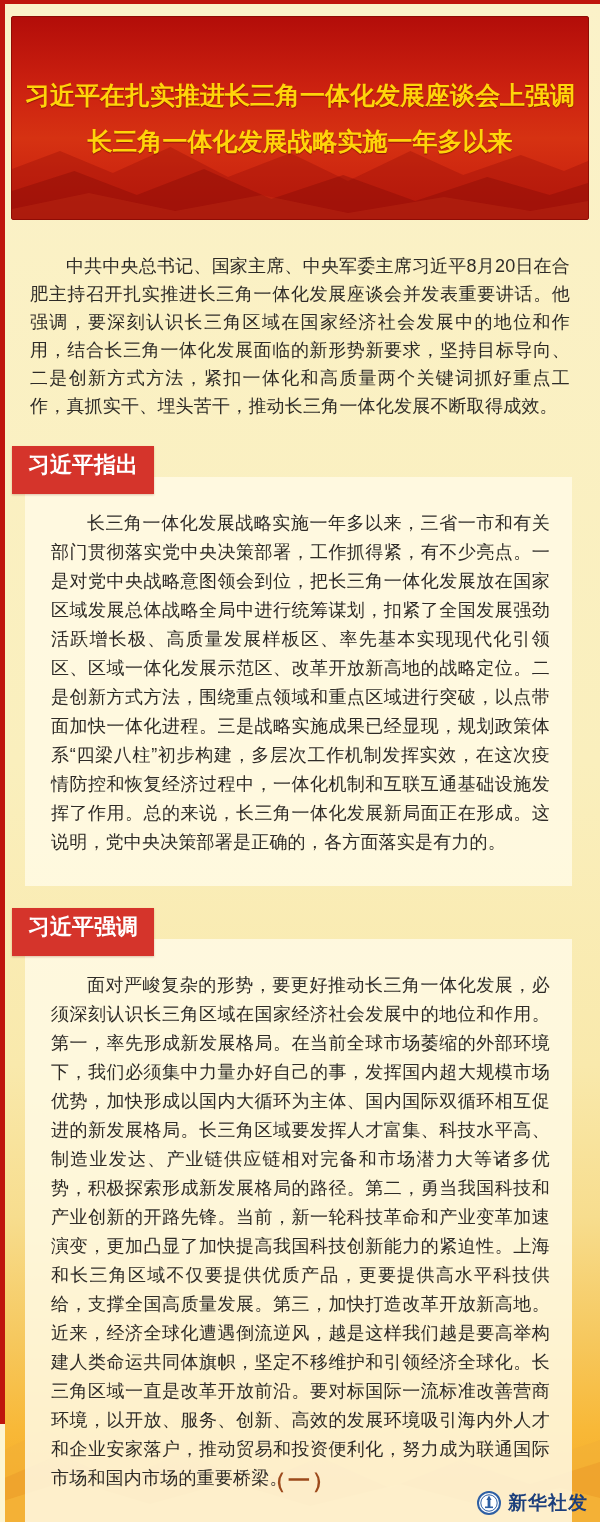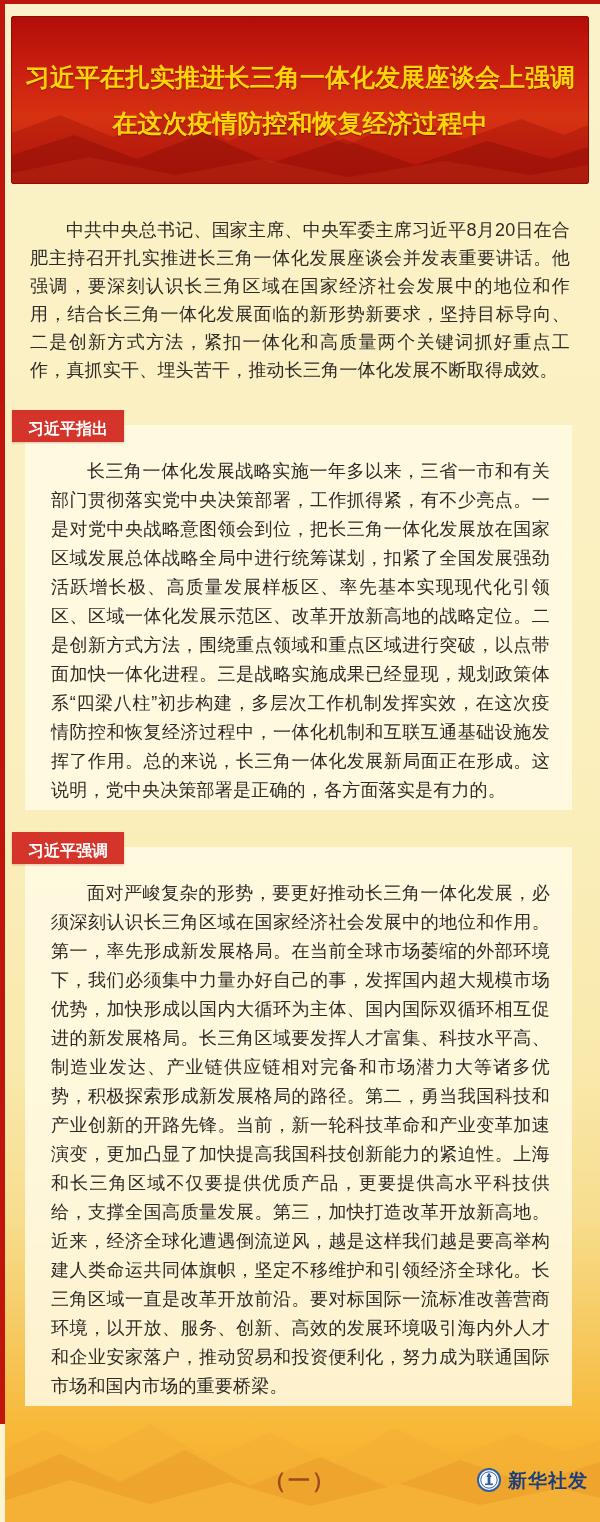--- a/index.html
+++ b/index.html
@@ -6,72 +6,72 @@
   body{
     width:600px;height:1522px;position:relative;overflow:hidden;
     font-family:"Liberation Sans",sans-serif;
     background:linear-gradient(180deg,#fbf2c9 0%,#faefbd 50%,#f9e9ac 70%,#f7dd8e 80%,#f6c85e 88%,#f8b837 94%,#f4a922 100%);
   }
   .top-strip{position:absolute;top:0;left:0;width:600px;height:4px;background:var(--c-frame,#c2170e);z-index:6;}
   .left-strip{position:absolute;top:0;left:0;width:5px;height:1424px;background:var(--c-frame,#b5130d);z-index:6;}
   .left-strip-pale{position:absolute;top:1424px;left:0;width:5px;height:98px;background:#fdf5d2;z-index:6;}
 
   .banner{
-    position:relative;margin:16px 11px 0 11px;height:168px;
+    position:relative;margin:16px 11px 0 11px;height:204px;
     background:linear-gradient(180deg,#b30d09 0%,#cc2110 35%,#d63212 60%,#c41a0d 100%);
     border:1px solid #8e0c05;box-sizing:border-box;border-radius:2px;
     display:flex;flex-direction:column;align-items:center;justify-content:center;
     gap:17px;z-index:2;overflow:hidden;
   }
   .banner-mountains{position:absolute;left:0;bottom:0;width:100%;height:90px;}
   .banner-line{position:relative;color:var(--c-title,#ffd40a);font-weight:bold;font-size:25px;
     letter-spacing:0;line-height:1.15;white-space:nowrap;z-index:2;
     text-shadow:0 1px 1px rgba(90,5,2,.55);}
 
   .intro{margin:32px 30px 0 30px;font-size:18px;line-height:28px;color:#2e2b27;
     text-align:justify;text-indent:2em;letter-spacing:.2px;}
 
   .section{position:relative;}
   .badge{
     position:relative;display:inline-block;margin-left:12px;z-index:3;
-    background:var(--c-badge,#d5342b);color:#ffffff;font-weight:bold;font-size:16px;
-    height:32px;line-height:38px;padding:0 16px;box-shadow:0 1px 2px rgba(120,20,10,.25);
+    background:var(--c-badge,#d5342b);color:#ffffff;font-weight:bold;font-size:22px;
+    height:48px;line-height:38px;padding:0 16px;box-shadow:0 1px 2px rgba(120,20,10,.25);
   }
   .sec1 .badge{margin-top:26px;}
   .sec2 .badge{margin-top:22px;text-align:right;}
   .panel{
     position:relative;margin:-17px 28px 0 25px;z-index:1;
     background:rgba(255,250,229,.85);
-    padding:32px 22px 5px 26px;
+    padding:32px 22px 29px 26px;
   }
   .panel p{margin:0;font-size:18px;line-height:29px;color:#2e2b27;
     text-align:justify;text-indent:2em;letter-spacing:.2px;}
 
   .footer-mountains{position:absolute;left:0;bottom:0;width:600px;height:120px;z-index:0;}
   .page-number{position:absolute;bottom:26px;left:0;width:600px;text-align:center;
     font-size:22px;font-weight:bold;color:var(--c-pagenum,#9c4a1c);z-index:4;letter-spacing:2px;}
-  .credit{position:absolute;right:12px;bottom:28px;display:flex;align-items:flex-start;gap:7px;z-index:4;}
+  .credit{position:absolute;right:12px;bottom:6px;display:flex;align-items:center;gap:7px;z-index:4;}
   .credit-label{font-size:19px;color:var(--c-credit,#1c3f7c);font-weight:bold;letter-spacing:1px;}
   .logo{width:24px;height:24px;display:block;}
 </style>
 </head>
 <body>
 
 <div class="top-strip"></div>
 <div class="left-strip"></div>
 <div class="left-strip-pale"></div>
 
 <div class="banner">
   <svg class="banner-mountains" viewBox="0 0 600 90" preserveAspectRatio="none" aria-hidden="true">
     <path d="M0,40 L50,22 L105,44 L165,18 L225,48 L290,24 L350,52 L415,22 L470,46 L530,26 L575,42 L600,32 L600,90 L0,90 Z" fill="#8e0b06" opacity="0.30"></path>
     <path d="M0,62 L65,42 L130,66 L200,40 L270,70 L345,46 L420,72 L495,48 L560,66 L600,54 L600,90 L0,90 Z" fill="#7d0a05" opacity="0.35"></path>
     <path d="M0,80 L80,64 L170,82 L260,66 L350,84 L450,68 L540,82 L600,72 L600,90 L0,90 Z" fill="#ff6a33" opacity="0.12"></path>
   </svg>
   <div class="banner-line">习近平在扎实推进长三角一体化发展座谈会上强调</div>
-  <div class="banner-line">在这次疫情防控和恢复经济过程中</div>
+  <div class="banner-line">长三角一体化发展战略实施一年多以来</div>
 </div>
 
 <p class="intro">中共中央总书记、国家主席、中央军委主席习近平8月20日在合肥主持召开扎实推进长三角一体化发展座谈会并发表重要讲话。他强调，要深刻认识长三角区域在国家经济社会发展中的地位和作用，结合长三角一体化发展面临的新形势新要求，坚持目标导向、二是创新方式方法，紧扣一体化和高质量两个关键词抓好重点工作，真抓实干、埋头苦干，推动长三角一体化发展不断取得成效。</p>
 
 <div class="section sec1">
   <div class="badge">习近平指出</div>
   <div class="panel">
     <p>长三角一体化发展战略实施一年多以来，三省一市和有关部门贯彻落实党中央决策部署，工作抓得紧，有不少亮点。一是对党中央战略意图领会到位，把长三角一体化发展放在国家区域发展总体战略全局中进行统筹谋划，扣紧了全国发展强劲活跃增长极、高质量发展样板区、率先基本实现现代化引领区、区域一体化发展示范区、改革开放新高地的战略定位。二是创新方式方法，围绕重点领域和重点区域进行突破，以点带面加快一体化进程。三是战略实施成果已经显现，规划政策体系“四梁八柱”初步构建，多层次工作机制发挥实效，在这次疫情防控和恢复经济过程中，一体化机制和互联互通基础设施发挥了作用。总的来说，长三角一体化发展新局面正在形成。这说明，党中央决策部署是正确的，各方面落实是有力的。</p>
   </div>
 </div>

